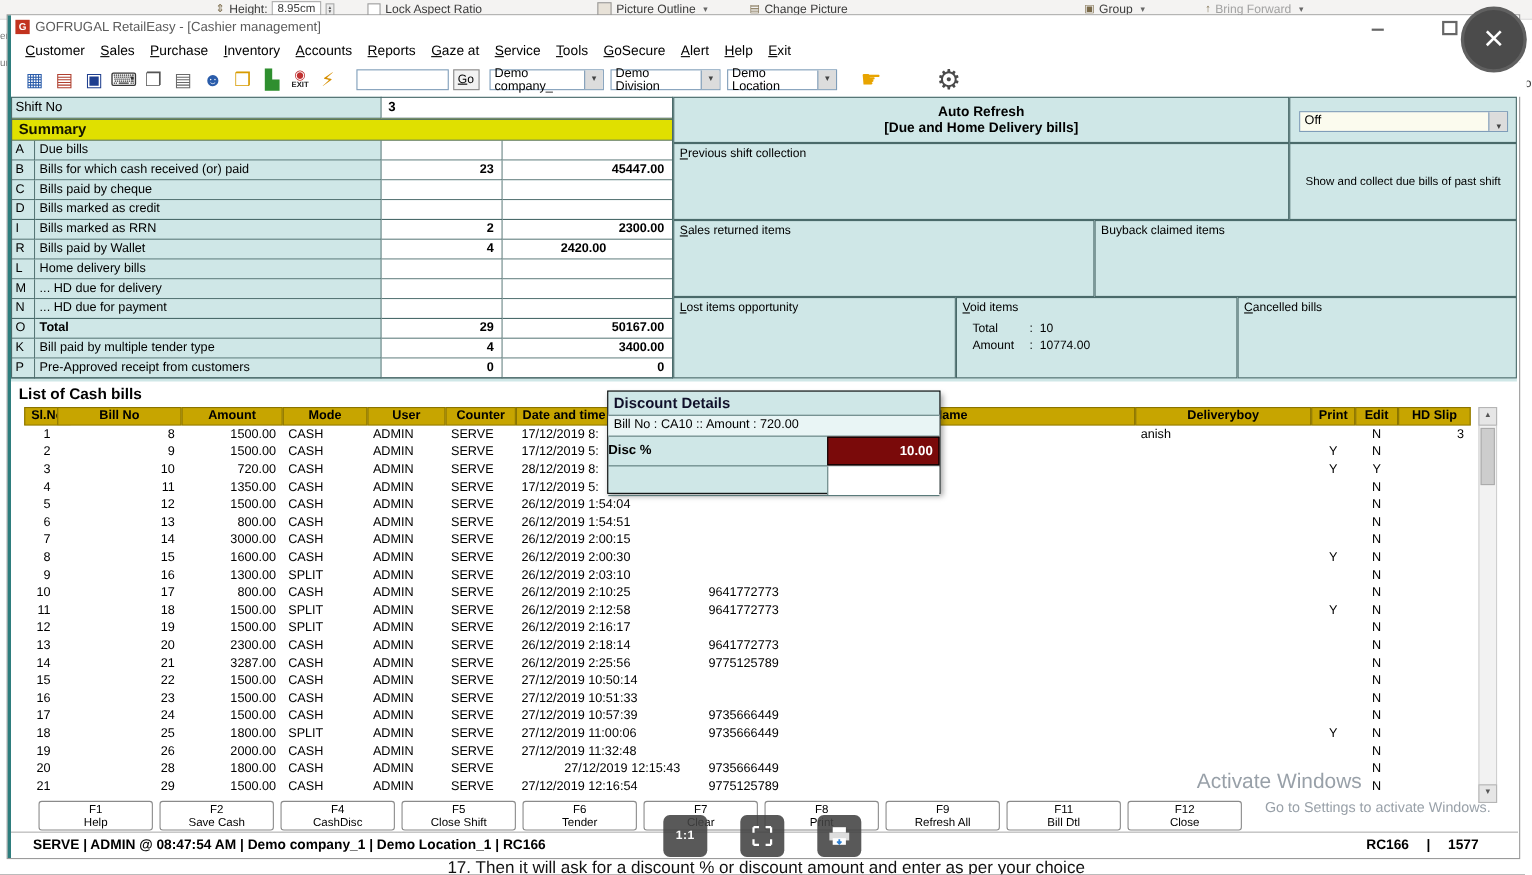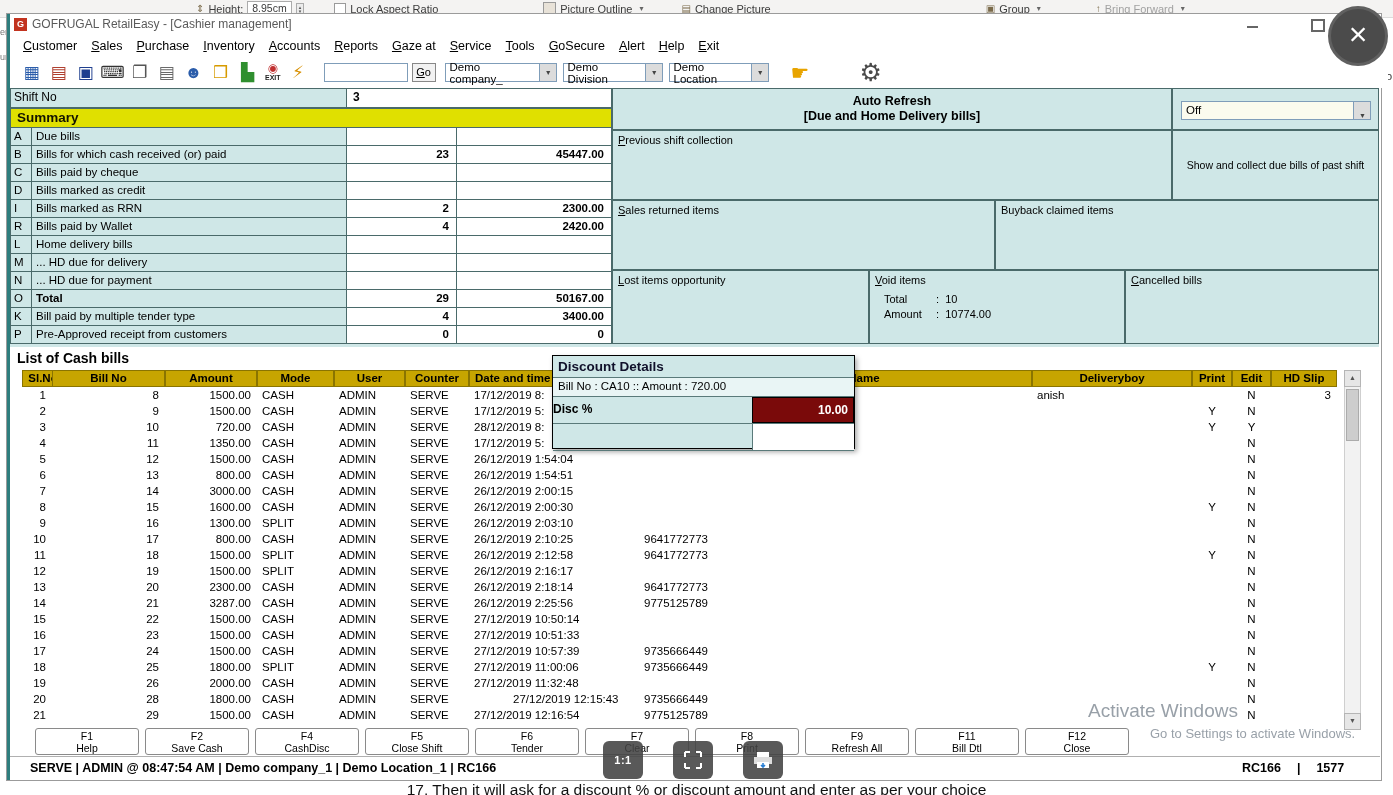--- a/index.html
+++ b/index.html
@@ -235,21 +235,21 @@
           <div class="tool-icon" style="color: rgb(215, 155, 0);">❒</div>
           <div class="tool-icon" style="color: rgb(47, 143, 47);">▙</div>
           <div class="exit-stack">
             <div class="exit-glyph" style="color: rgb(192, 48, 48);">◉</div>
             <div class="exit-label">EXIT</div>
           </div>
           <div class="tool-icon" style="color: rgb(215, 143, 0);">⚡</div>
         </span>
       <input class="tool-input" type="text" value="" style="">
       <span class="go-btn hotkey">Go</span>
-      <span class="combo" style="width:112px;">
+      <span class="combo" style="width:104px;">
         <span>Demo company_</span>
       </span>
       <span class="combo" style="width:100px;">
         <span>Demo Division</span>
       </span>
       <span class="combo" style="width:100px;">
         <span>Demo Location</span>
       </span>
       <span class="hand-glyph">☛</span>
       <span class="gear-glyph">⚙</span>
@@ -288,21 +288,21 @@
         <div class="sum-row" style="top: 72px;">
           <div class="sum-cell" style="left: 0px; width: 22px;">I</div>
           <div class="sum-cell" style="left: 22px; width: 315px;">Bills marked as RRN</div>
           <div class="sum-cell sum-num" style="left: 337px; width: 110px;">2</div>
           <div class="sum-cell sum-num" style="left: 447px; width: 155px;">2300.00</div>
         </div>
         <div class="sum-row" style="top: 90px;">
           <div class="sum-cell" style="left: 0px; width: 22px;">R</div>
           <div class="sum-cell" style="left: 22px; width: 315px;">Bills paid by Wallet</div>
           <div class="sum-cell sum-num" style="left: 337px; width: 110px;">4</div>
-          <div class="sum-cell sum-num" style="left: 447px; width: 155px;">2420.00</div>
+          <div class="sum-cell sum-num" style="left: 447px; width: 155px; text-align: center;">2420.00</div>
         </div>
         <div class="sum-row" style="top: 108px;">
           <div class="sum-cell" style="left: 0px; width: 22px;">L</div>
           <div class="sum-cell" style="left: 22px; width: 315px;">Home delivery bills</div>
           <div class="sum-cell sum-num" style="left: 337px; width: 110px;"></div>
           <div class="sum-cell sum-num" style="left: 447px; width: 155px;"></div>
         </div>
         <div class="sum-row" style="top: 126px;">
           <div class="sum-cell" style="left: 0px; width: 22px;">M</div>
           <div class="sum-cell" style="left: 22px; width: 315px;">... HD due for delivery</div>

